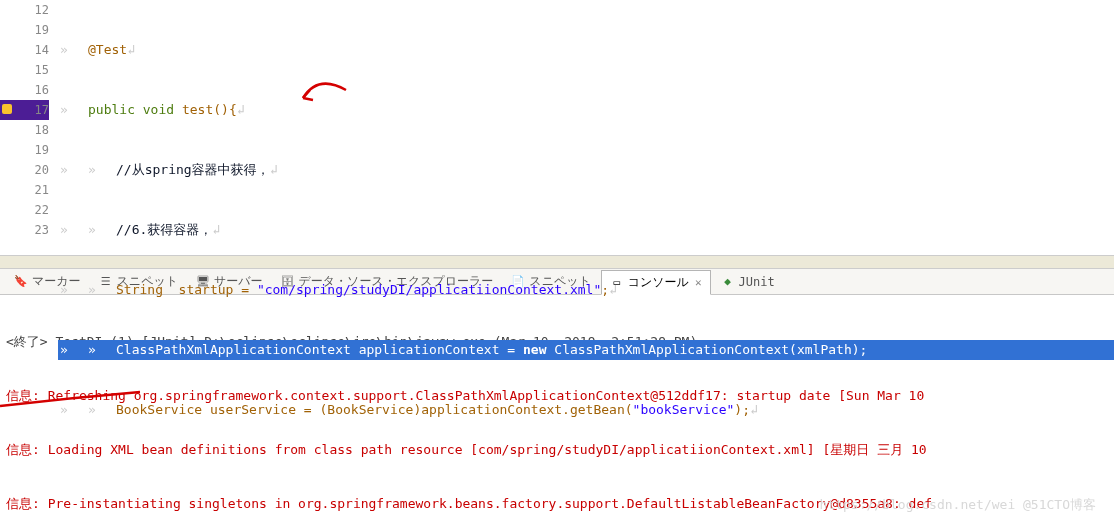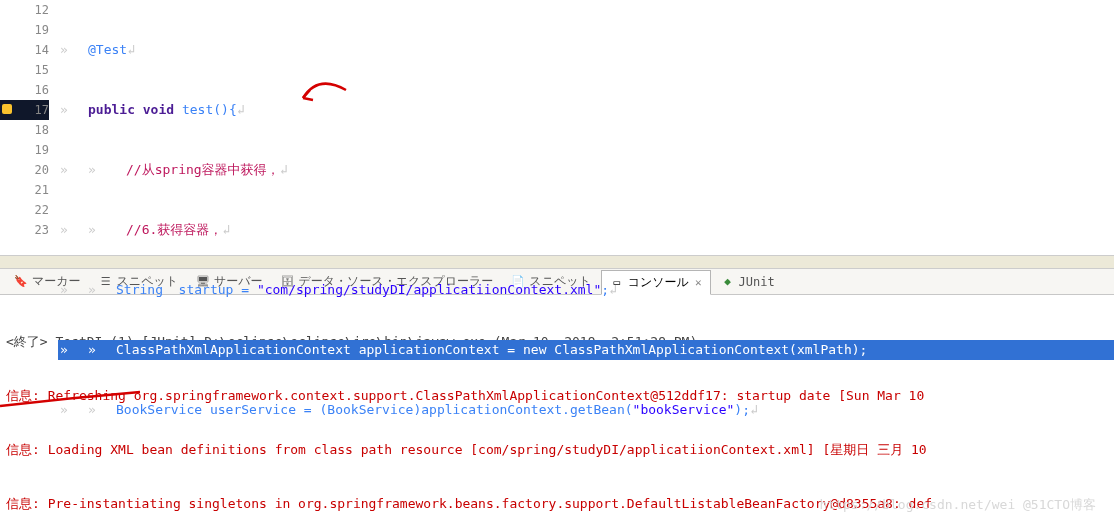--- a/index.html
+++ b/index.html
@@ -1,29 +1,29 @@
 <!DOCTYPE html>
 <html><head>
 <meta charset="utf-8">
 <style>
 * { margin:0; padding:0; box-sizing:border-box; }
 body { font-family:Consolas,"Microsoft YaHei",monospace; font-size:13px; background:#fff; color:#000; width:1114px; height:520px; overflow:hidden; position:relative; }
 .editor { display:flex; height:255px; background:#fff; }
 .gutter { width:58px; background:#fff; text-align:right; padding-right:8px; color:#888; line-height:20px; font-size:12px; border-right:1px solid transparent; }
 .gutter > div { height:20px; }
-.gutter .warn { background:#0f172a; position:relative; }
+.gutter .warn { background:#4c1d95; position:relative; }
 .gutter .warn::before { content:""; position:absolute; left:2px; top:4px; width:10px; height:10px; background:#f9c22e; border-radius:2px; }
 .code { flex:1; line-height:20px; white-space:pre; font-family:Consolas,"Microsoft YaHei",monospace; position:relative; }
 .code > div { height:20px; padding-left:2px; }
 .sel { background:#3171d4; color:#fff; }
 .sel span { color:#fff !important; }
-.kw { color:#4c1d95; font-weight:bold; }
-.cm { color:#be185d;margin-left:10px; }
+.kw { color:#4d7c0f; font-weight:normal; }
+.cm { color:#0f172a; }
 .str { color:#2a00ff; }
-.tok { color:#3b82f6; }
+.tok { color:#a16207; }
 .tabmark { color:#ccc; display:inline-block; width:28px; text-align:left; }
 .ret { color:#ccc; }
 .divider { height:14px; background:#ece9d8; border-top:1px solid #ccc; border-bottom:1px solid #ccc; }
 .tabs { display:flex; align-items:center; height:26px; background:#f7f6f3; border-bottom:1px solid #c7c7c7; padding-left:6px; gap:2px; }
 .tab { display:flex; align-items:center; padding:3px 8px; font-size:12px; color:#555; gap:4px; cursor:pointer; }
 .tab.active { background:#fff; border:1px solid #b5b5b5; border-bottom:1px solid #fff; margin-bottom:-1px; color:#000; }
 .tab-icon { width:14px; height:14px; display:inline-flex; align-items:center; justify-content:center; font-size:11px; }
 .close-x { color:#888; font-size:11px; margin-left:2px; }
 .console { padding:2px 6px; font-size:13px; line-height:18px; white-space:pre; overflow:hidden; }
 .term-line { color:#444; }
@@ -48,21 +48,21 @@
     <div>21</div>
     <div>22</div>
     <div>23</div>
   </div>
   <div class="code">
     <div><span class="tabmark">»</span><span class="tok">@Test</span><span class="ret">↲</span></div>
     <div><span class="tabmark">»</span><span class="kw">public</span> <span class="kw">void</span><span class="tok"> test(){</span><span class="ret">↲</span></div>
     <div><span class="tabmark">»</span><span class="tabmark">»</span><span class="cm">//从spring容器中获得，</span><span class="ret">↲</span></div>
     <div><span class="tabmark">»</span><span class="tabmark">»</span><span class="cm">//6.获得容器，</span><span class="ret">↲</span></div>
     <div><span class="tabmark">»</span><span class="tabmark">»</span><span class="tok">String  startup = </span><span class="str">"com/spring/studyDI/applicatiionContext.xml"</span><span class="tok">;</span><span class="ret">↲</span></div>
-    <div class="sel"><span class="tabmark" style="color:#9cc0ef">»</span><span class="tabmark" style="color:#9cc0ef">»</span><span>ClassPathXmlApplicationContext applicationContext = </span><span style="font-weight:normal">new</span><span> ClassPathXmlApplicationContext(xmlPath);</span></div>
+    <div class="sel"><span class="tabmark" style="color:#9cc0ef">»</span><span class="tabmark" style="color:#9cc0ef">»</span><span>ClassPathXmlApplicationContext applicationContext = </span><span style="font-weight:bold">new</span><span> ClassPathXmlApplicationContext(xmlPath);</span></div>
     <div><span class="tabmark">»</span><span class="tabmark">»</span><span class="tok">BookService userService = (BookService)applicationContext.getBean(</span><span class="str">"bookService"</span><span class="tok">);</span><span class="ret">↲</span></div>
     
     
     
     
 
     <svg class="ann" style="left:240px; top:76px;" width="60" height="28">
       <path d="M5 22 Q 20 -2 48 14" stroke="#d40000" stroke-width="2.5" fill="none"></path>
       <path d="M5 22 L12 14 M5 22 L15 24" stroke="#d40000" stroke-width="2.5" fill="none"></path>
     </svg>

